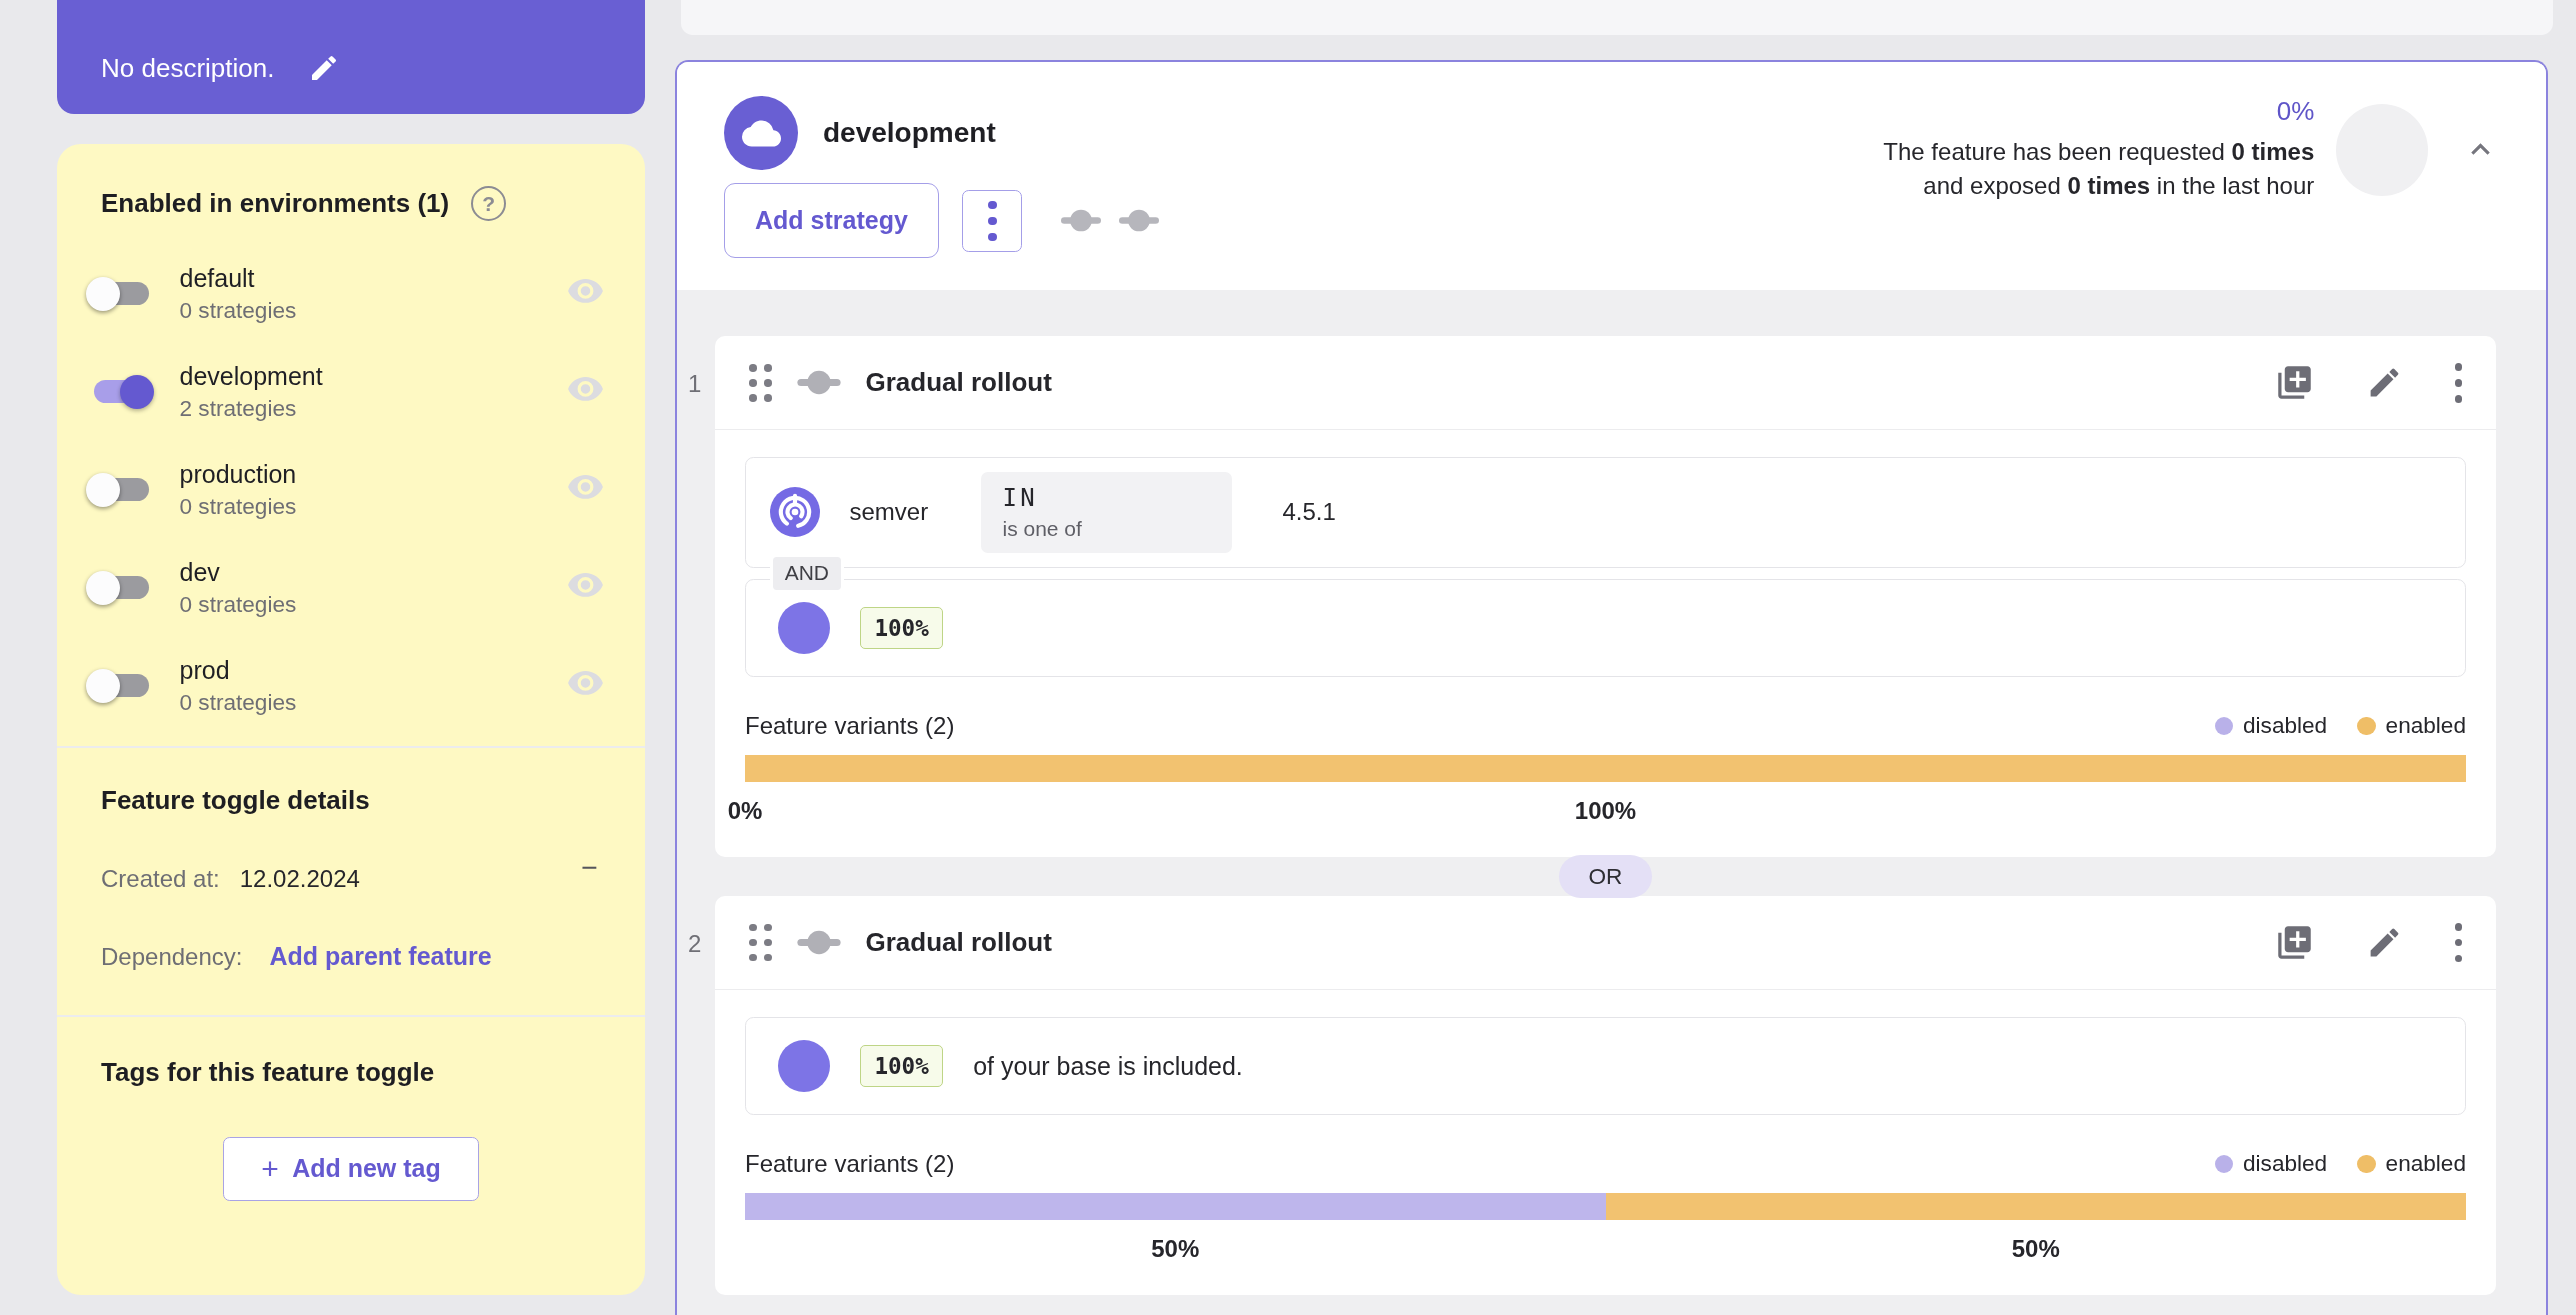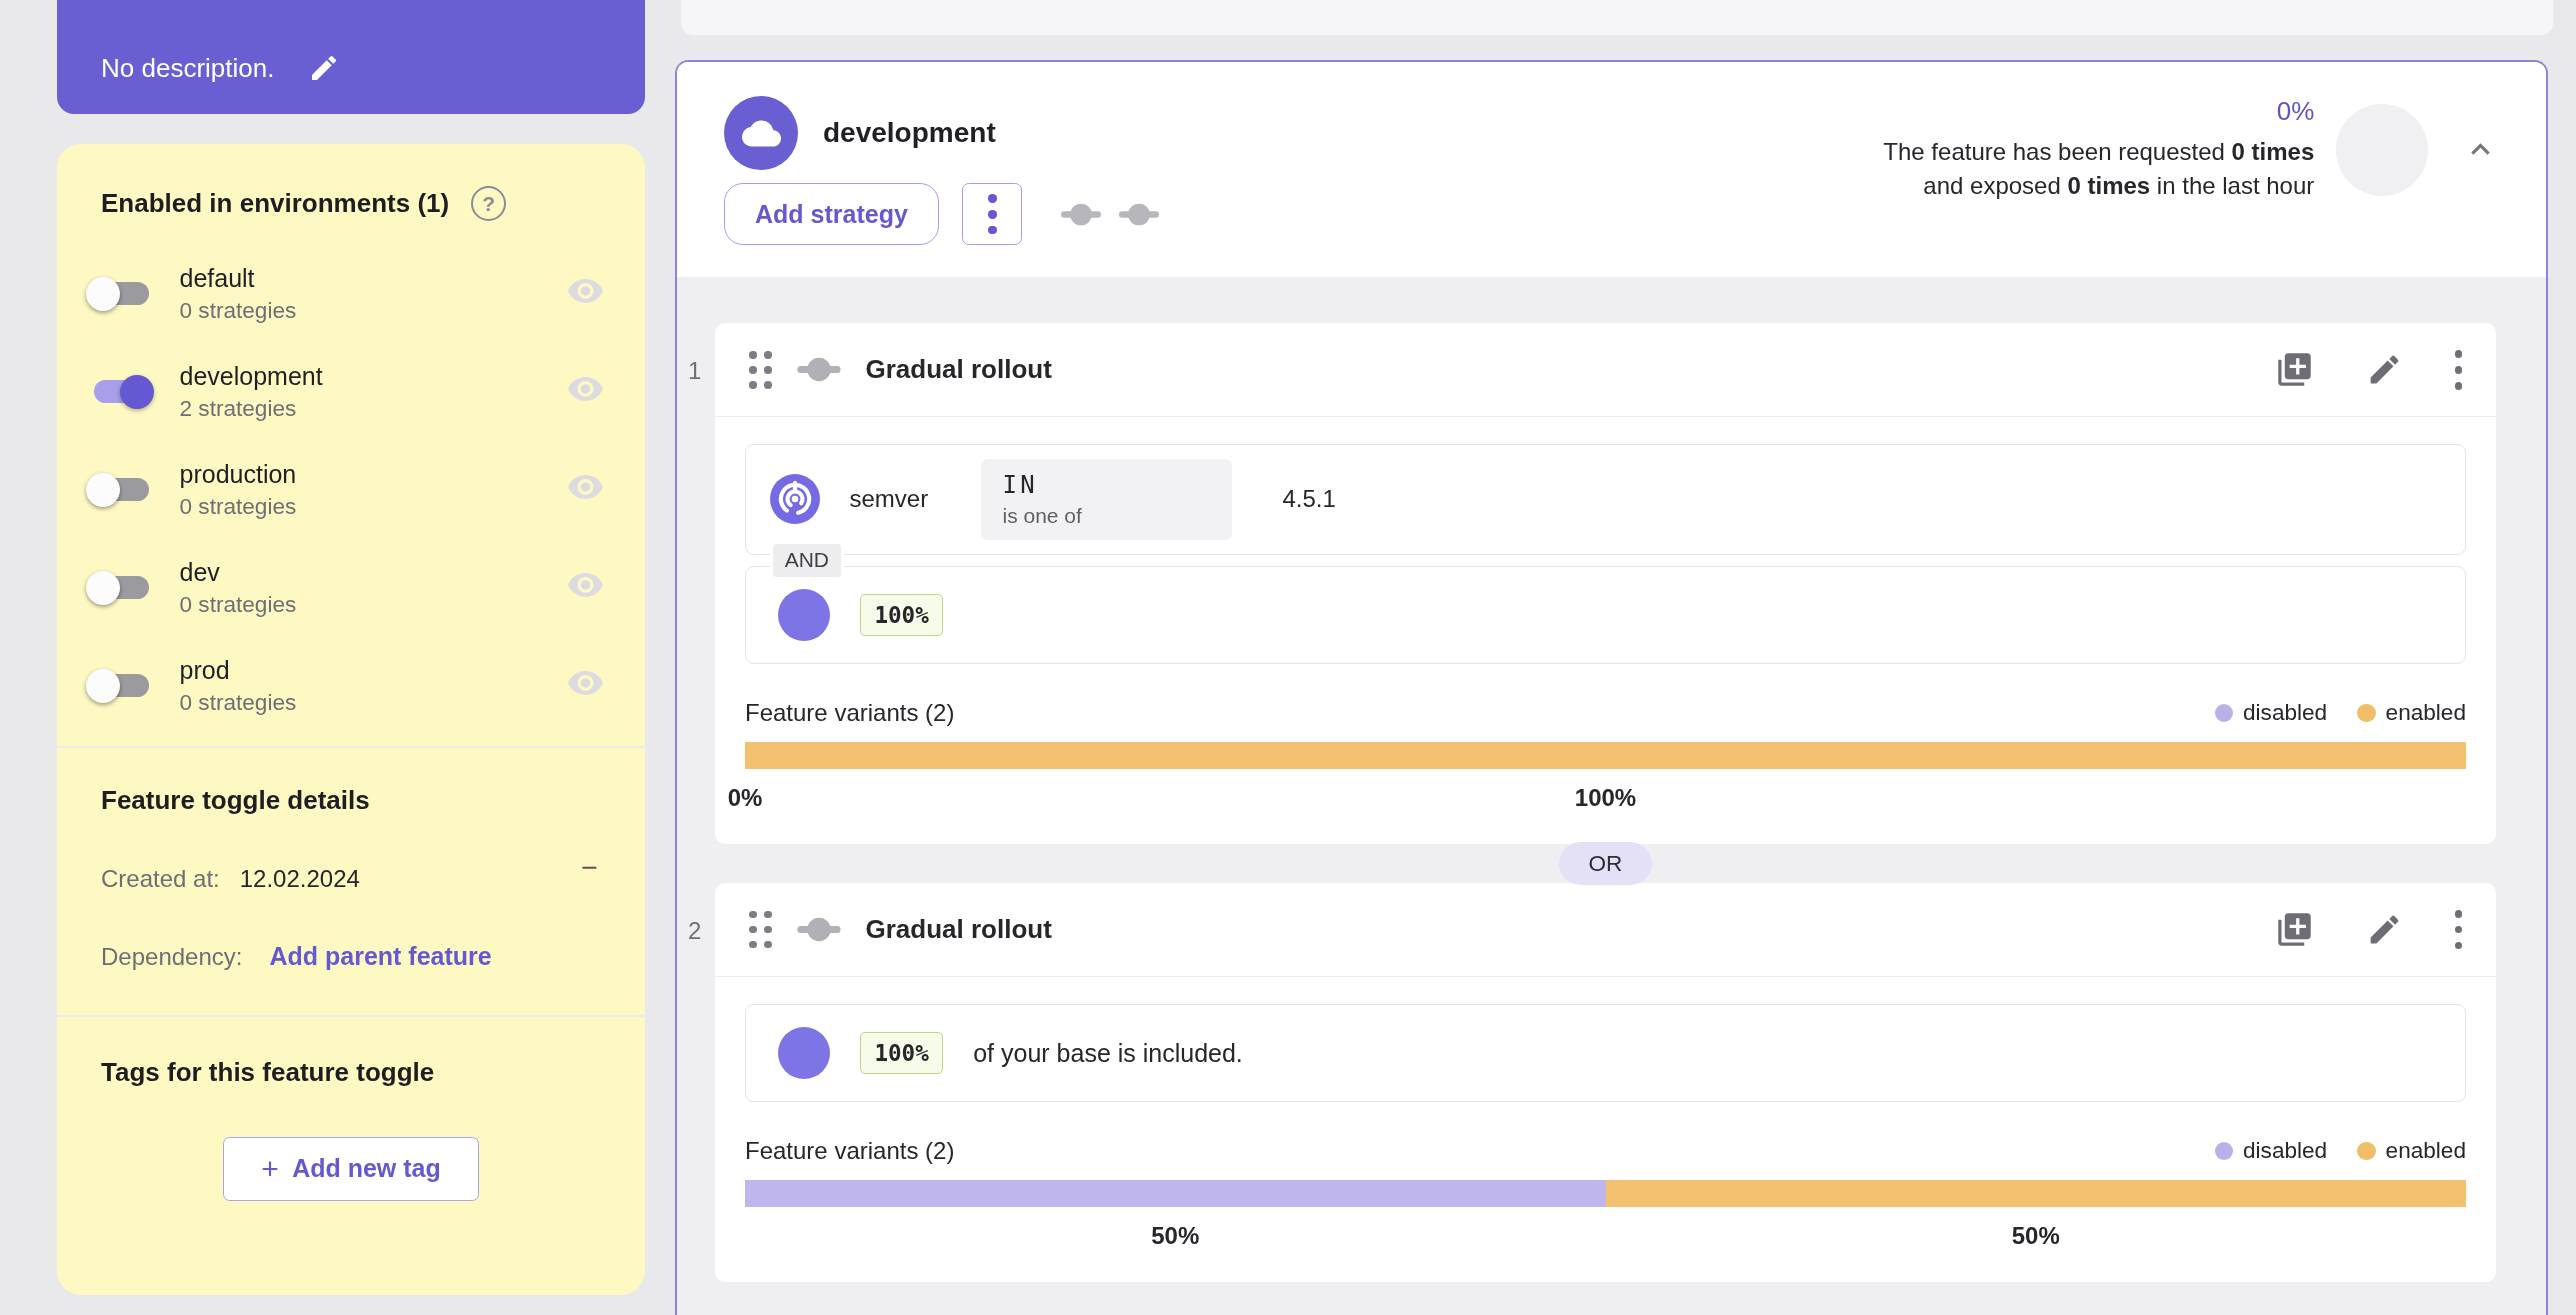--- a/index.html
+++ b/index.html
@@ -65,21 +65,21 @@
     position:absolute; left:675px; top:60px; width:1873px; height:1257px;
     border:2.5px solid #8b83de; border-bottom:none; border-radius:13.4px 13.4px 0 0;
     background:#efeff1; overflow:hidden;
   }
   .env-header { background:#fff; padding:34px 47px 32px; display:flex; align-items:flex-start; }
   .env-id-row { display:flex; align-items:center; gap:25px; }
   .cloud-badge { width:74px; height:74px; border-radius:50%; background:#695fd3; display:flex; align-items:center; justify-content:center; }
   .env-name { font-size:28px; font-weight:700; color:#1f1f24; }
   .env-actions { display:flex; align-items:center; gap:23.5px; margin-top:13.4px; }
   .add-strategy-btn {
-    height:62px; padding:0 30px; border:1.7px solid #a49ee8; border-radius:19px; background:#fff;
+    height:75px; padding:0 30px; border:1.7px solid #a49ee8; border-radius:11px; background:#fff;
     display:flex; align-items:center; color:#6459d0; font-size:25px; font-weight:700;
   }
   .kebab-btn {
     width:60px; height:62px; border:1.7px solid #a49ee8; border-radius:6.7px; background:#fff;
     display:flex; flex-direction:column; align-items:center; justify-content:center; gap:7.5px;
   }
   .kebab-btn i { width:8.4px; height:8.4px; border-radius:50%; background:#6459d0; }
   .mini-strategy-icons { display:flex; gap:18.4px; margin-left:15px; }
   .metrics { margin-left:auto; display:flex; align-items:center; gap:22px; }
   .metrics .text-col { text-align:right; }

